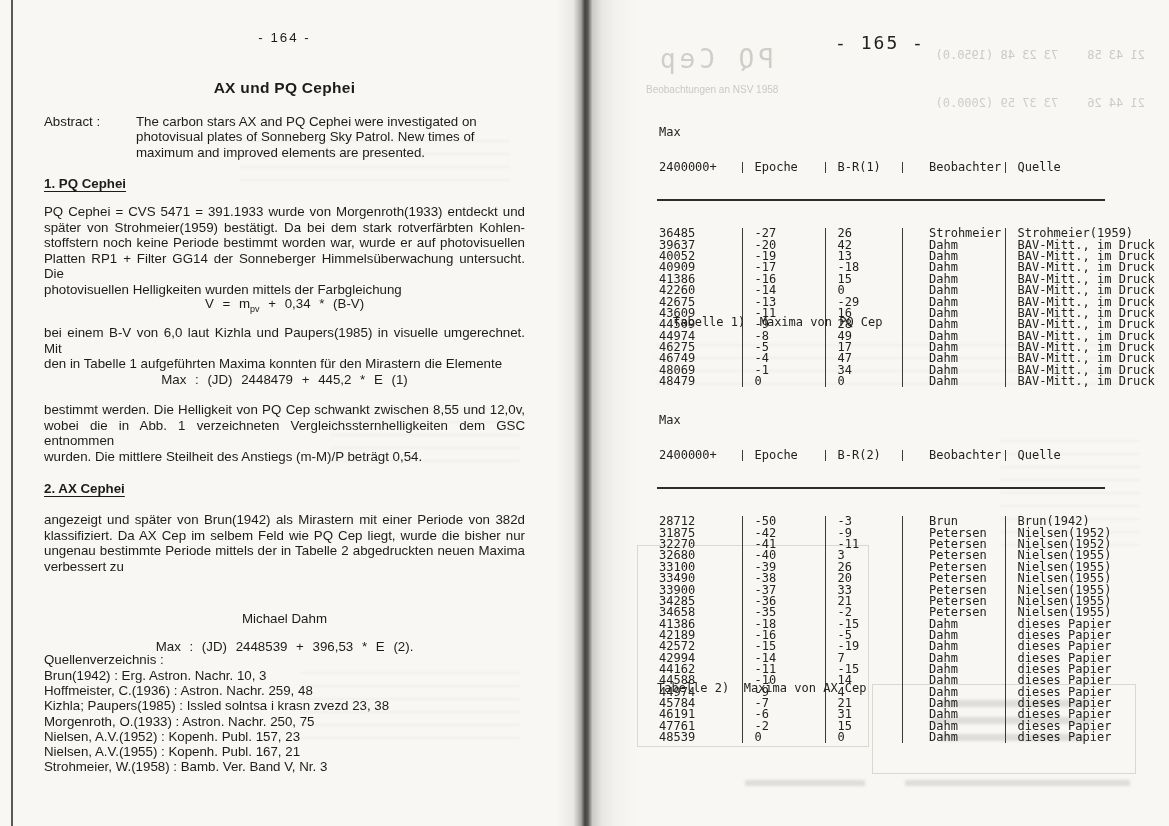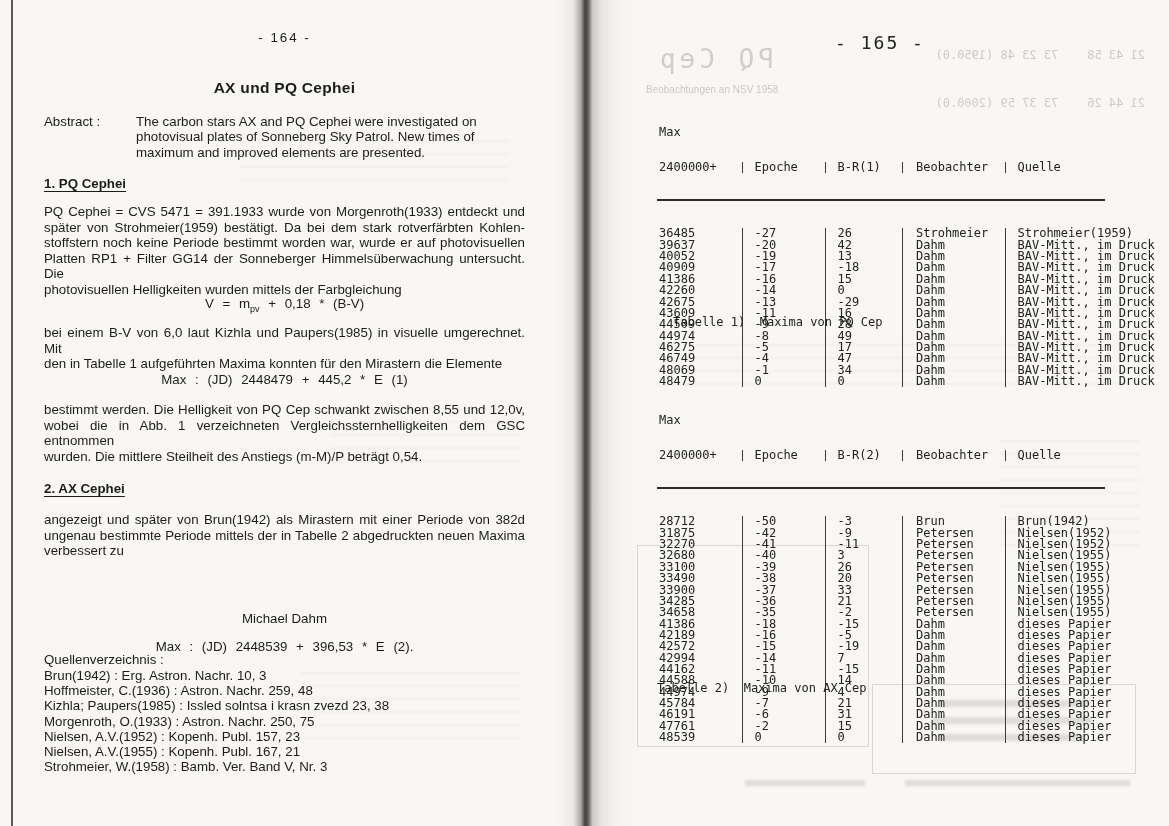--- a/index.html
+++ b/index.html
@@ -61,21 +61,21 @@
   .page-right .abs-block{position:absolute;}
   .pageno-right{left:0;top:32px;width:480px;text-align:center;
     font-family:"DejaVu Sans Mono",monospace;font-size:18px;letter-spacing:2px;color:#222;}
   .tbl{position:absolute;font-family:"DejaVu Sans Mono",monospace;font-size:12px;line-height:11.35px;color:#222;white-space:pre;}
   .tbl1{left:17px;top:104px;}
   .tbl2{left:17px;top:392px;}
   .thdr-max{padding-left:2px;margin-bottom:1px;}
   .trow{display:grid;grid-template-columns:85px 83px 77px 103px 175px;}
   .tcell{padding-left:11.5px;border-left:1.5px solid #3a3a3a;}
   .tcell.c0{border-left:none;padding-left:2px;}
-  .tcell.c3{padding-left:13px;}
+  .tcell.c3{padding-left:26px;}
   .trule{width:448px;border-top:2px solid #2d2d2d;margin-top:3px;margin-bottom:5px;}
   .tcap{position:absolute;left:17px;font-family:"DejaVu Sans Mono",monospace;font-size:12px;color:#222;white-space:pre;}
   .cap1{top:315px;margin-left:16px;}
   .cap2{top:681px;}
   .ghost-title{left:0;top:44px;width:150px;text-align:center;
     font-family:"DejaVu Sans Mono",monospace;font-size:26px;letter-spacing:4px;color:#c9c7c2;opacity:.85;}
   .ghost-sub{left:6px;top:84px;font-size:10px;color:#c6c4bf;opacity:.9;}
   .ghost-c1{left:205px;top:48px;width:300px;font-family:"DejaVu Sans Mono",monospace;font-size:12px;color:#cccac5;}
   .ghost-c2{left:205px;top:96px;width:300px;font-family:"DejaVu Sans Mono",monospace;font-size:12px;color:#cfcdc8;}
 </style>
@@ -119,21 +119,21 @@
 
   <div class="abs-block para jpara p1">
       <div class="ln">PQ Cephei = CVS 5471 = 391.1933 wurde von Morgenroth(1933) entdeckt und</div>
       <div class="ln">später von Strohmeier(1959) bestätigt. Da bei dem stark rotverfärbten Kohlen-</div>
       <div class="ln">stoffstern noch keine Periode bestimmt worden war, wurde er auf photovisuellen</div>
       <div class="ln">Platten RP1 + Filter GG14 der Sonneberger Himmelsüberwachung untersucht. Die</div>
       <div class="ln">photovisuellen Helligkeiten wurden mittels der Farbgleichung</div>
     </div>
 
   <div class="abs-block formula f1">
-    <span>V = m</span><sub>pv</sub><span> + 0,18 * (B-V)</span>
+    <span>V = m</span><sub>pv</sub><span> + 0,34 * (B-V)</span>
   </div>
 
   <div class="abs-block para jpara p2">
       <div class="ln">bei einem B-V von 6,0 laut Kizhla und Paupers(1985) in visuelle umgerechnet. Mit</div>
       <div class="ln">den in Tabelle 1 aufgeführten Maxima konnten für den Mirastern die Elemente</div>
     </div>
 
   <div class="abs-block formula f2">Max : (JD) 2448479 + 445,2 * E (1)</div>
 
   <div class="abs-block para jpara p3">
@@ -141,20 +141,21 @@
       <div class="ln">wobei die in Abb. 1 verzeichneten Vergleichssternhelligkeiten dem GSC entnommen</div>
       <div class="ln">wurden. Die mittlere Steilheit des Anstiegs (m-M)/P beträgt 0,54.</div>
     </div>
 
   <div class="abs-block hdg2">
     <span class="h-underline">2. AX Cephei</span>
   </div>
 
   <div class="abs-block para jpara p4">
       <div class="ln">angezeigt und später von Brun(1942) als Mirastern mit einer Periode von 382d</div>
+      <div class="ln">klassifiziert. Da AX Cep im selbem Feld wie PQ Cep liegt, wurde die bisher nur</div>
       <div class="ln">ungenau bestimmte Periode mittels der in Tabelle 2 abgedruckten neuen Maxima</div>
       <div class="ln">verbessert zu</div>
     </div>
 
   <div class="abs-block formula f3">Max : (JD) 2448539 + 396,53 * E (2).</div>
 
   <div class="abs-block author">Michael Dahm</div>
 
   <div class="abs-block refhead">Quellenverzeichnis :</div>
 

